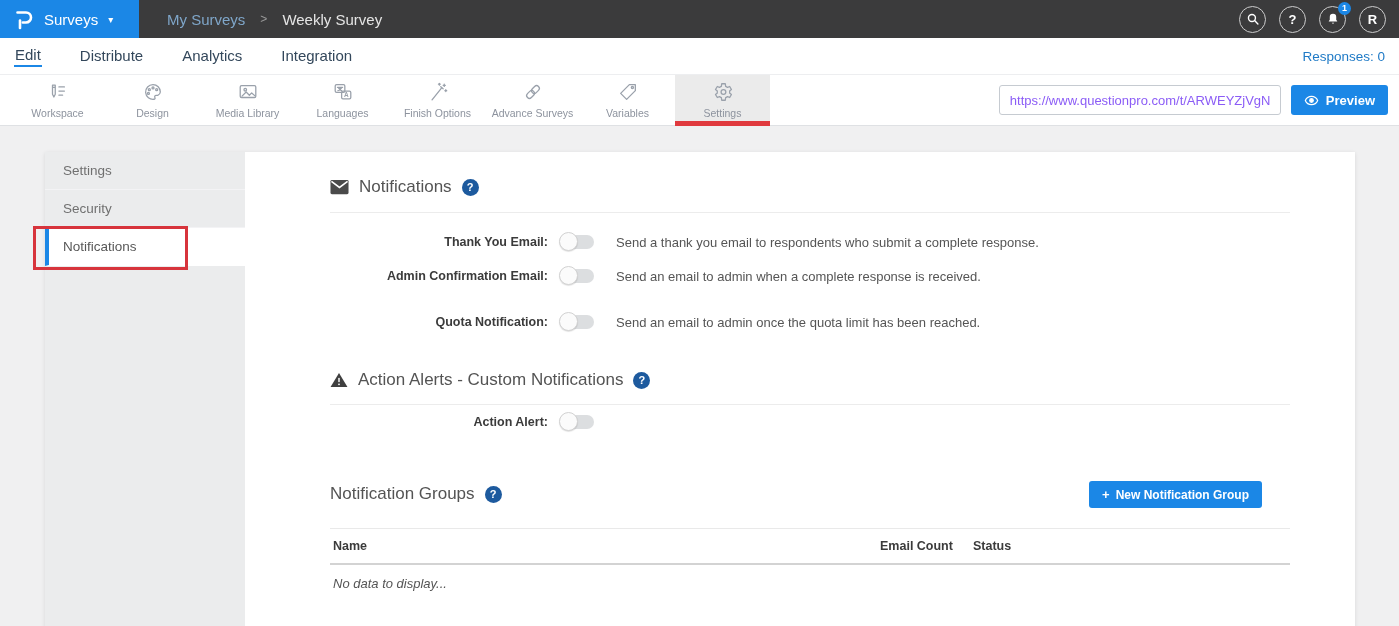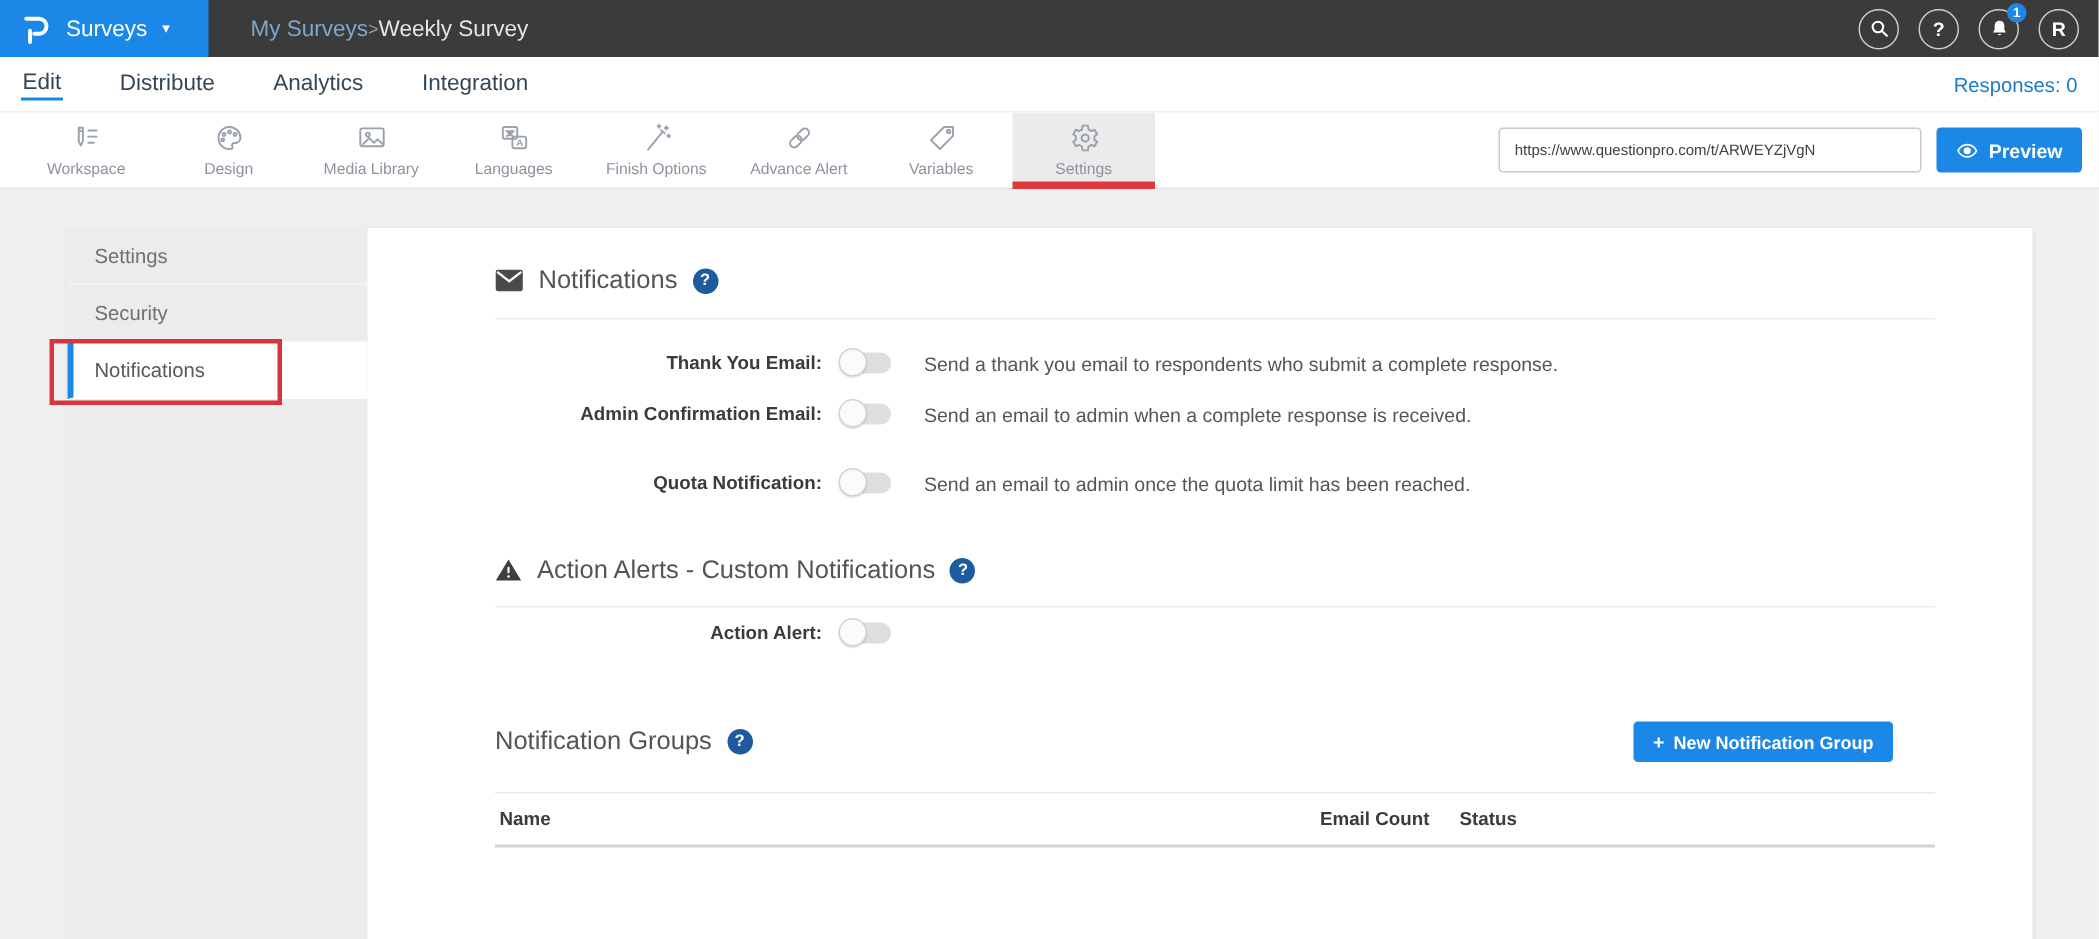--- a/index.html
+++ b/index.html
@@ -5,21 +5,21 @@
   * { margin:0; padding:0; box-sizing:border-box; }
   html,body { width:1399px; height:626px; overflow:hidden;
     font-family:"Liberation Sans","DejaVu Sans",sans-serif; background:#f0f0f1; }
 
   
   .topbar { position:absolute; top:0; left:0; right:0; height:38px; background:#3b3b3c;
     display:flex; align-items:center; z-index:20; }
   .brand { width:139px; height:38px; background:#1b87e6; display:flex; align-items:center;
     gap:9px; padding:0 10px 0 13px; color:#fff; font-size:15px; cursor:pointer; flex:none; }
   .brand .caret { font-size:10px; color:#fff; margin-left:1px; }
-  .breadcrumb { display:flex; align-items:center; margin-left:28px; font-size:15px; }
+  .breadcrumb { display:flex; align-items:center; gap:15px; margin-left:28px; font-size:15px; }
   .bc-parent { color:#7fa6c9; cursor:pointer; }
   .bc-sep { color:#9a9a9a; font-size:12px; }
   .bc-current { color:#e5e5e5; }
   .topbar-actions { margin-left:auto; display:flex; gap:13px; padding-right:13px; align-items:center; }
   .circle-btn { width:27px; height:27px; border:1.5px solid #cccccc; border-radius:50%;
     color:#fff; display:flex; align-items:center; justify-content:center;
     font-size:13px; font-weight:bold; position:relative; cursor:pointer; }
   .circle-btn svg { width:14px; height:14px; stroke:#fff; fill:none; stroke-width:2; stroke-linecap:round; }
   .circle-btn .bell-svg { fill:#fff; stroke:none; }
   .badge { position:absolute; top:-5px; right:-6px; min-width:13px; height:13px; padding:0 3px;
@@ -39,21 +39,21 @@
   .tool { width:95px; display:flex; flex-direction:column; align-items:center; justify-content:center;
     gap:4px; cursor:pointer; position:relative; flex:none; }
   .tool svg { width:22px; height:22px; stroke:#9aa1ab; fill:none; stroke-width:1.4;
     stroke-linecap:round; stroke-linejoin:round; }
   .tool svg text { fill:#9aa1ab; stroke:none; font-family:"Liberation Sans",sans-serif; }
   .tlabel { font-size:10.5px; color:#8d939e; white-space:nowrap; }
   .tool.active { background:#ebebeb; }
   .tool.active::after { content:""; position:absolute; left:0; right:0; bottom:-1px; height:5px; background:#e03a3e; }
   .url-wrap { margin-left:auto; display:flex; align-items:center; gap:10px; padding-right:11px; }
   .url-input { width:282px; height:30px; border:1px solid #c6cbd1; border-radius:3px;
-    font-size:10px; color:#404040; padding:0 10px; font-family:"Liberation Sans","DejaVu Sans",sans-serif; }
+    font-size:13px; color:#8b5cf6; padding:0 10px; font-family:"Liberation Sans","DejaVu Sans",sans-serif; }
   .preview-btn { height:30px; background:#1b87e6; color:#fff; border:none; border-radius:3px;
     font-size:13px; font-weight:bold; display:flex; align-items:center; gap:7px; padding:0 13px;
     cursor:pointer; font-family:"Liberation Sans","DejaVu Sans",sans-serif; }
   .preview-btn svg { width:15px; height:15px; stroke:#fff; fill:none; stroke-width:1.6; }
   .preview-btn .pupil { fill:#fff; }
 
   
   .content { position:absolute; top:126px; left:0; right:0; bottom:0; background:#f0f0f1; }
   .card { position:absolute; left:45px; right:44px; top:26px; height:520px; background:#fff;
     box-shadow:0 1px 4px rgba(0,0,0,0.10); display:flex; }
@@ -186,21 +186,21 @@
     </svg>
     <span class="tlabel">Finish Options</span>
   </div>
   <div class="tool">
     <svg viewBox="0 0 24 24">
       <g transform="rotate(-45 12 12)">
         <rect x="3.5" y="9" width="9.5" height="6" rx="3"></rect>
         <rect x="11" y="9" width="9.5" height="6" rx="3"></rect>
       </g>
     </svg>
-    <span class="tlabel">Advance Alert</span>
+    <span class="tlabel">Advance Surveys</span>
   </div>
   <div class="tool">
     <svg viewBox="0 0 24 24">
       <path d="M13.5 4h6.5v6.5L10.5 20 4 13.5z"></path>
         <circle cx="16.8" cy="7.2" r="1.2"></circle>
     </svg>
     <span class="tlabel">Variables</span>
   </div>
   <div class="tool active">
     <svg viewBox="0 0 24 24">
@@ -296,16 +296,17 @@
           <span class="plus">+</span>
           <span>New Notification Group</span>
         </button>
       </div>
 
       <div class="block table-head" style="top:376px;">
         <span class="col-name">Name</span>
         <span class="col-email">Email Count</span>
         <span class="col-status">Status</span>
       </div>
+      <div class="block empty-msg" style="top:411px;">No data to display...</div>
 
     </div>
   </div>
 </div>
 
 </body></html>

